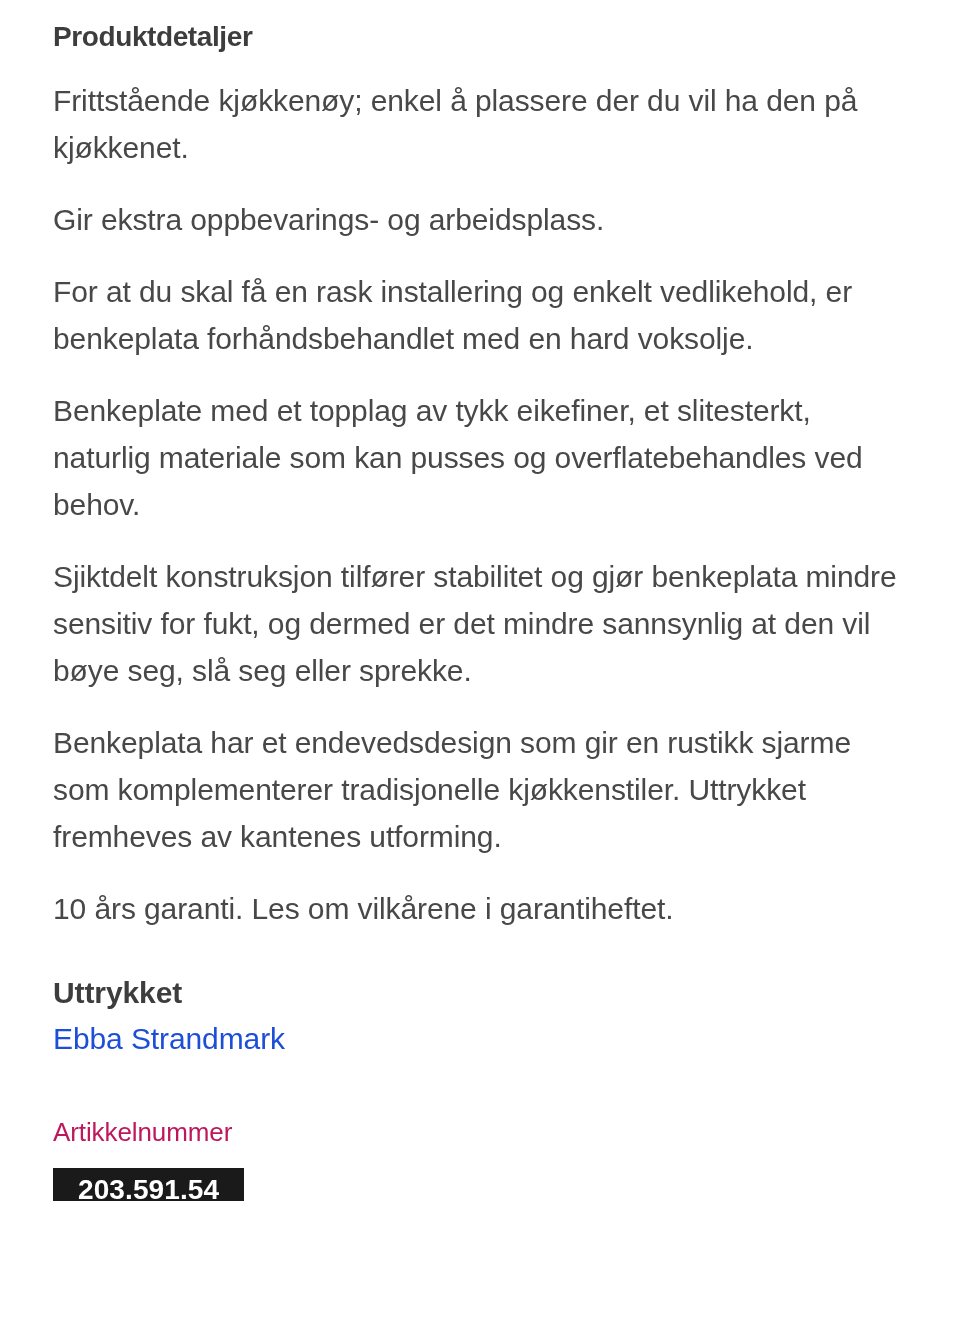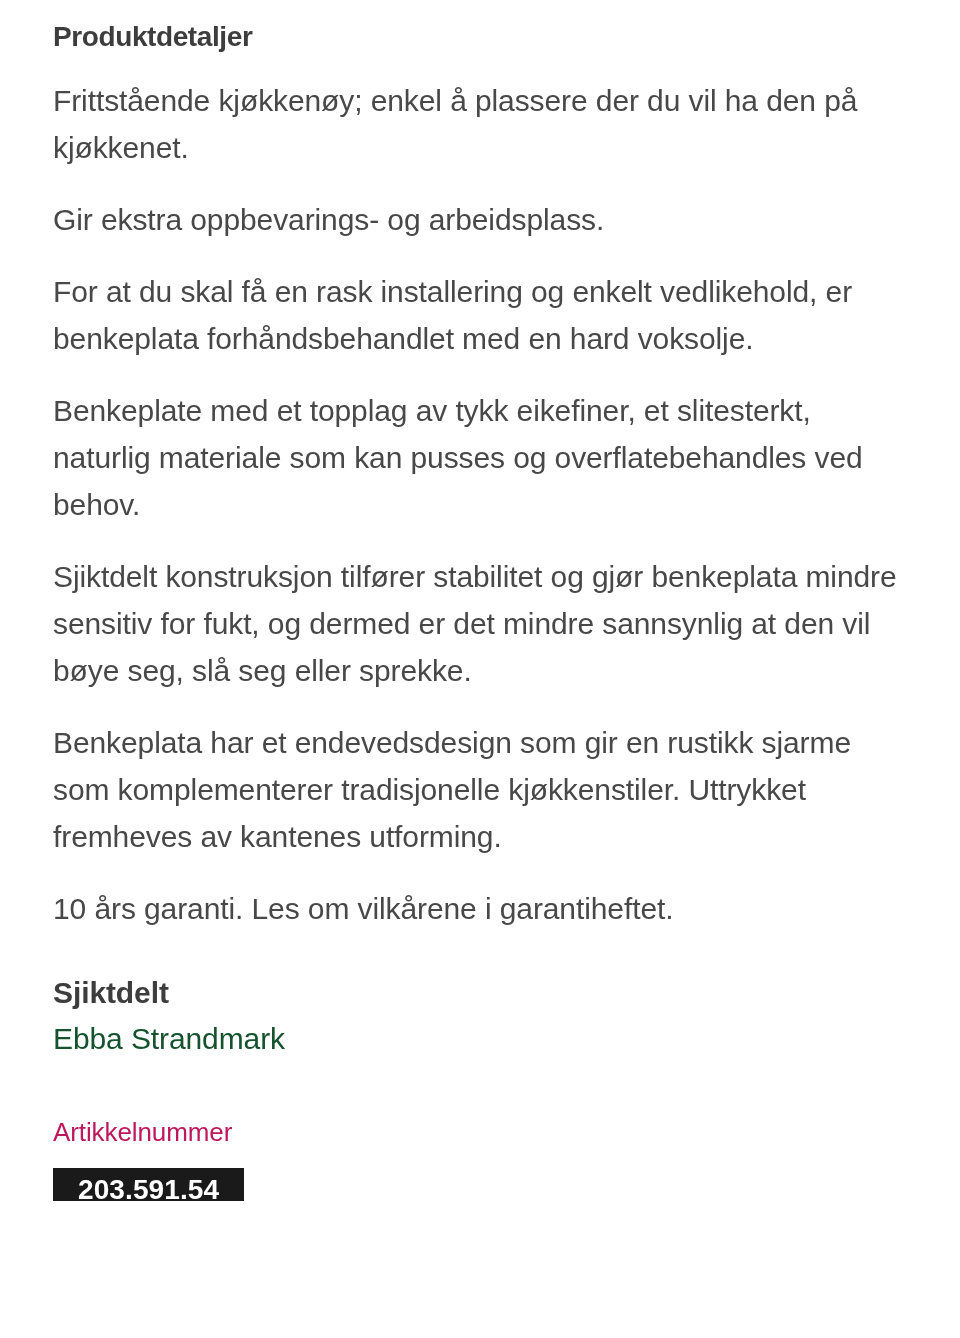--- a/index.html
+++ b/index.html
@@ -51,21 +51,21 @@
   .designer-label {
     font-size: 30px;
     line-height: 46px;
     font-weight: bold;
     color: #3d3d3d;
     letter-spacing: -0.1px;
   }
   .designer-name {
     font-size: 30px;
     line-height: 46px;
-    color: #14532d;
+    color: #1d4ed8;
     letter-spacing: -0.1px;
   }
   .article-block {
     margin-top: 53px;
   }
   .article-label {
     font-size: 26px;
     line-height: 34px;
     color: #be185d;
     letter-spacing: -0.1px;
@@ -95,21 +95,21 @@
     <p class="detail-paragraph">Frittstående kjøkkenøy; enkel å plassere der du vil ha den på kjøkkenet.</p>
     <p class="detail-paragraph">Gir ekstra oppbevarings- og arbeidsplass.</p>
     <p class="detail-paragraph">For at du skal få en rask installering og enkelt vedlikehold, er benkeplata forhåndsbehandlet med en hard voksolje.</p>
     <p class="detail-paragraph">Benkeplate med et topplag av tykk eikefiner, et slitesterkt, naturlig materiale som kan pusses og overflatebehandles ved behov.</p>
     <p class="detail-paragraph">Sjiktdelt konstruksjon tilfører stabilitet og gjør benkeplata mindre sensitiv for fukt, og dermed er det mindre sannsynlig at den vil bøye seg, slå seg eller sprekke.</p>
     <p class="detail-paragraph">Benkeplata har et endevedsdesign som gir en rustikk sjarme som komplementerer tradisjonelle kjøkkenstiler. Uttrykket fremheves av kantenes utforming.</p>
     <p class="detail-paragraph">10 års garanti. Les om vilkårene i garantiheftet.</p>
   </div>
 
   <div class="designer-block">
-    <div class="designer-label">Sjiktdelt</div>
+    <div class="designer-label">Uttrykket</div>
     <div class="designer-name">Ebba Strandmark</div>
   </div>
 
   <div class="article-block">
     <div class="article-label">Artikkelnummer</div>
     <div class="article-badge">203.591.54</div>
   </div>
 
 </div>
 

